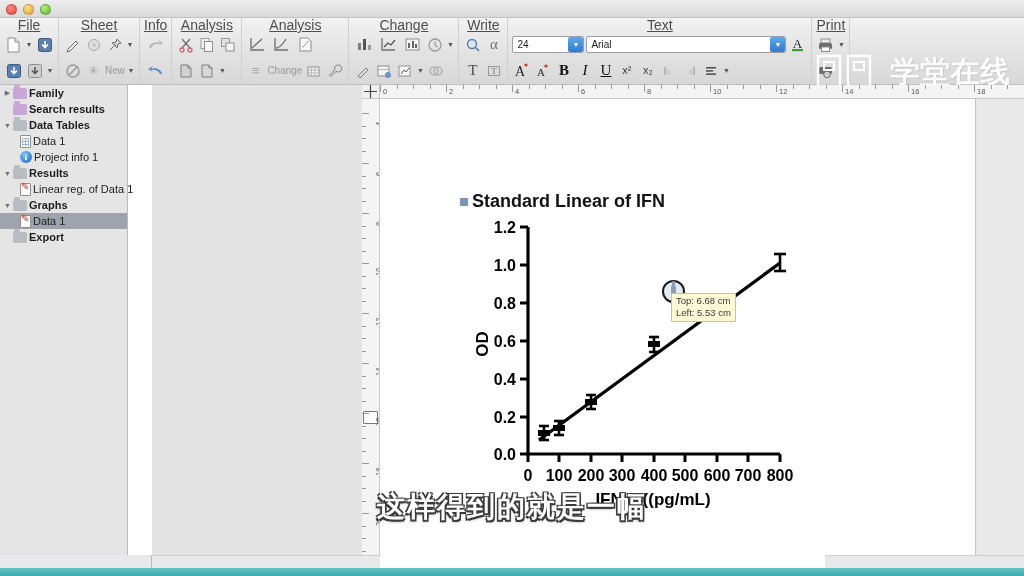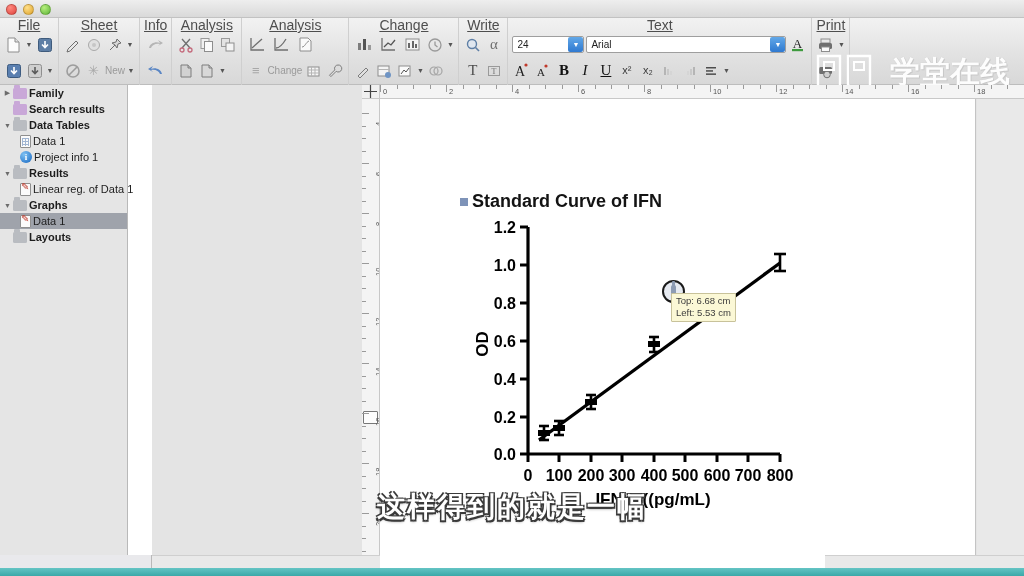--- a/index.html
+++ b/index.html
@@ -675,21 +675,21 @@
     </div>
 
     <div class="nav-item sel indent-1">
       <span class="doc-ic pencil"></span>
       <span class="nav-label">Data 1</span>
     </div>
 
     <div class="nav-item top indent-0">
       <span class="disc"></span>
       <span class="folder f-gray"></span>
-      <span class="nav-label">Layouts</span>
+      <span class="nav-label">Export</span>
     </div>
   </div>
 
   <div class="workarea">
 
     <div class="ruler-corner">
       <svg width="13" height="13" viewBox="0 0 13 13">
           <path d="M0 6.5h13M6.5 0v13" stroke="#444" stroke-width="1.2"></path>
         </svg>
     </div>
@@ -886,21 +886,21 @@
             <g>
               <line x1="400" y1="155" x2="400" y2="172"></line>
               <line x1="394" y1="155" x2="406" y2="155"></line>
               <line x1="394" y1="172" x2="406" y2="172"></line>
             </g>
           </g>
         </svg>
 
         <div class="gtitle">
           <span class="legend-sq"></span>
-          <span>Standard Curve of IFN</span>
+          <span>Standard Linear of IFN</span>
         </div>
 
         <div class="handle">
           <span class="pin"></span>
         </div>
         <div class="tooltip">
           <div>Top: 6.68 cm</div>
           <div>Left: 5.53 cm</div>
         </div>
       </div>

